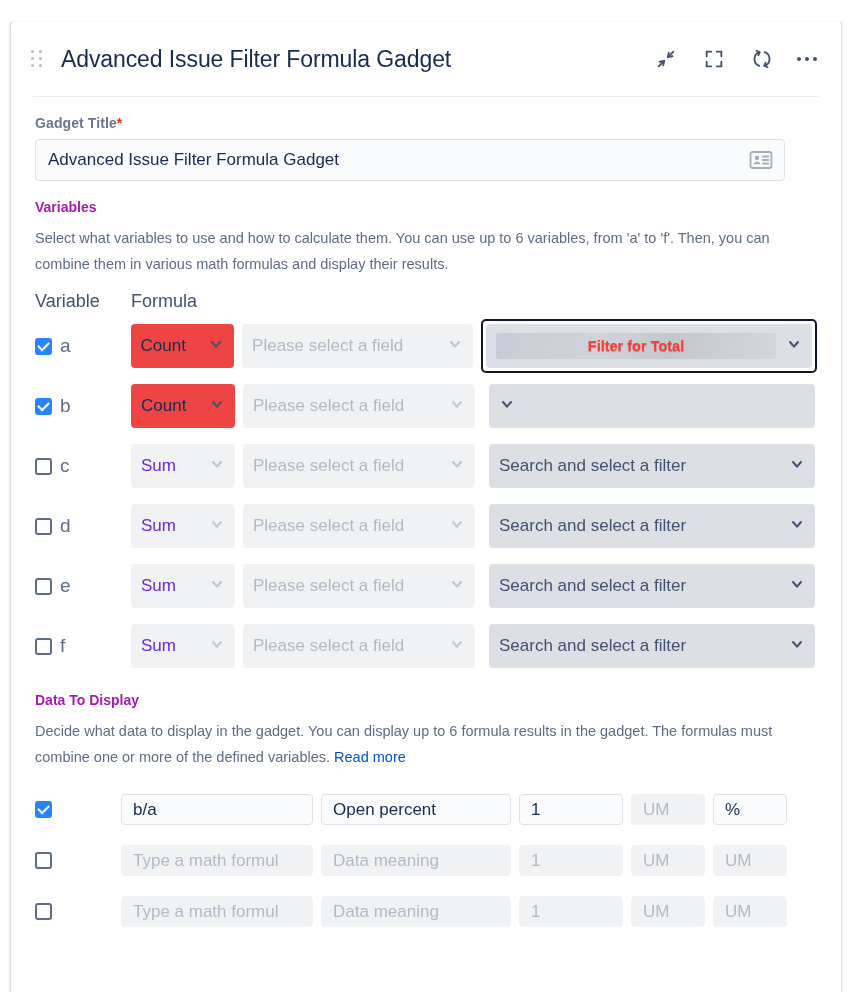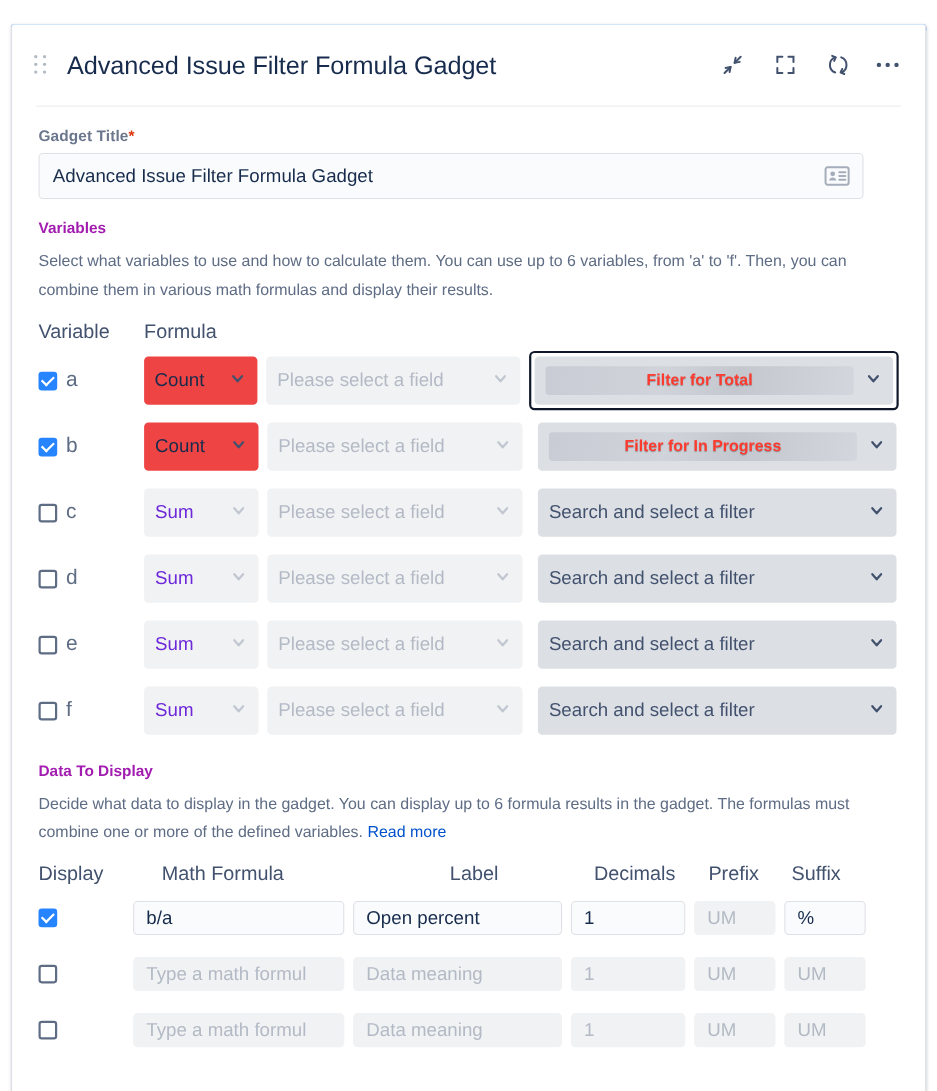--- a/index.html
+++ b/index.html
@@ -309,23 +309,20 @@
                   <polyline points="6,9 12,16 18,9"></polyline>
                 </svg></span>
             </span>
             <span class="sel sel-field disabled">
               <span>Please select a field</span>
               <span class="chev muted"><svg width="16" height="16" viewBox="0 0 24 24" fill="none" stroke="currentColor" stroke-width="3" stroke-linecap="round" stroke-linejoin="round">
                   <polyline points="6,9 12,16 18,9"></polyline>
                 </svg></span>
             </span>
             <span class="sel sel-filter">
-              <span class="skeleton">
-                <span class="skeleton-text">Filter for In Progress</span>
-              </span>
               <span class="chev "><svg width="16" height="16" viewBox="0 0 24 24" fill="none" stroke="currentColor" stroke-width="3" stroke-linecap="round" stroke-linejoin="round">
                   <polyline points="6,9 12,16 18,9"></polyline>
                 </svg></span>
             </span>
           </div>
           <div class="var-row">
             <span class="cb-cell">
               <span class="cbox"></span>
               <span class="var-letter">c</span>
             </span>
@@ -418,28 +415,20 @@
               <span class="chev "><svg width="16" height="16" viewBox="0 0 24 24" fill="none" stroke="currentColor" stroke-width="3" stroke-linecap="round" stroke-linejoin="round">
                   <polyline points="6,9 12,16 18,9"></polyline>
                 </svg></span>
             </span>
           </div>
         </div>
 
       <div class="section-title" style="margin-top:16px">Data To Display</div>
       <div class="section-desc"><span>Decide what data to display in the gadget. You can display up to 6 formula results in the gadget. The formulas must combine one or more of the defined variables. </span><a class="link">Read more</a></div>
 
-      <div class="dd-head">
-        <div class="dh dh-display">Display</div>
-        <div class="dh dh-formula">Math Formula</div>
-        <div class="dh dh-label">Label</div>
-        <div class="dh dh-decimals">Decimals</div>
-        <div class="dh dh-prefix">Prefix</div>
-        <div class="dh dh-suffix">Suffix</div>
-      </div>
 
       <div id="dd-rows">
           <div class="dd-row">
             <span class="dd-cb">
               <span class="cbox checked"></span>
             </span>
             <input class="tin w-formula" type="text" value="b/a" placeholder="Type a math formul" style="">
             <input class="tin w-label" type="text" value="Open percent" placeholder="Data meaning" style="">
             <input class="tin w-decimals" type="text" value="1" placeholder="1" style="">
             <input class="tin w-prefix empty" type="text" value="" placeholder="UM" style="">

